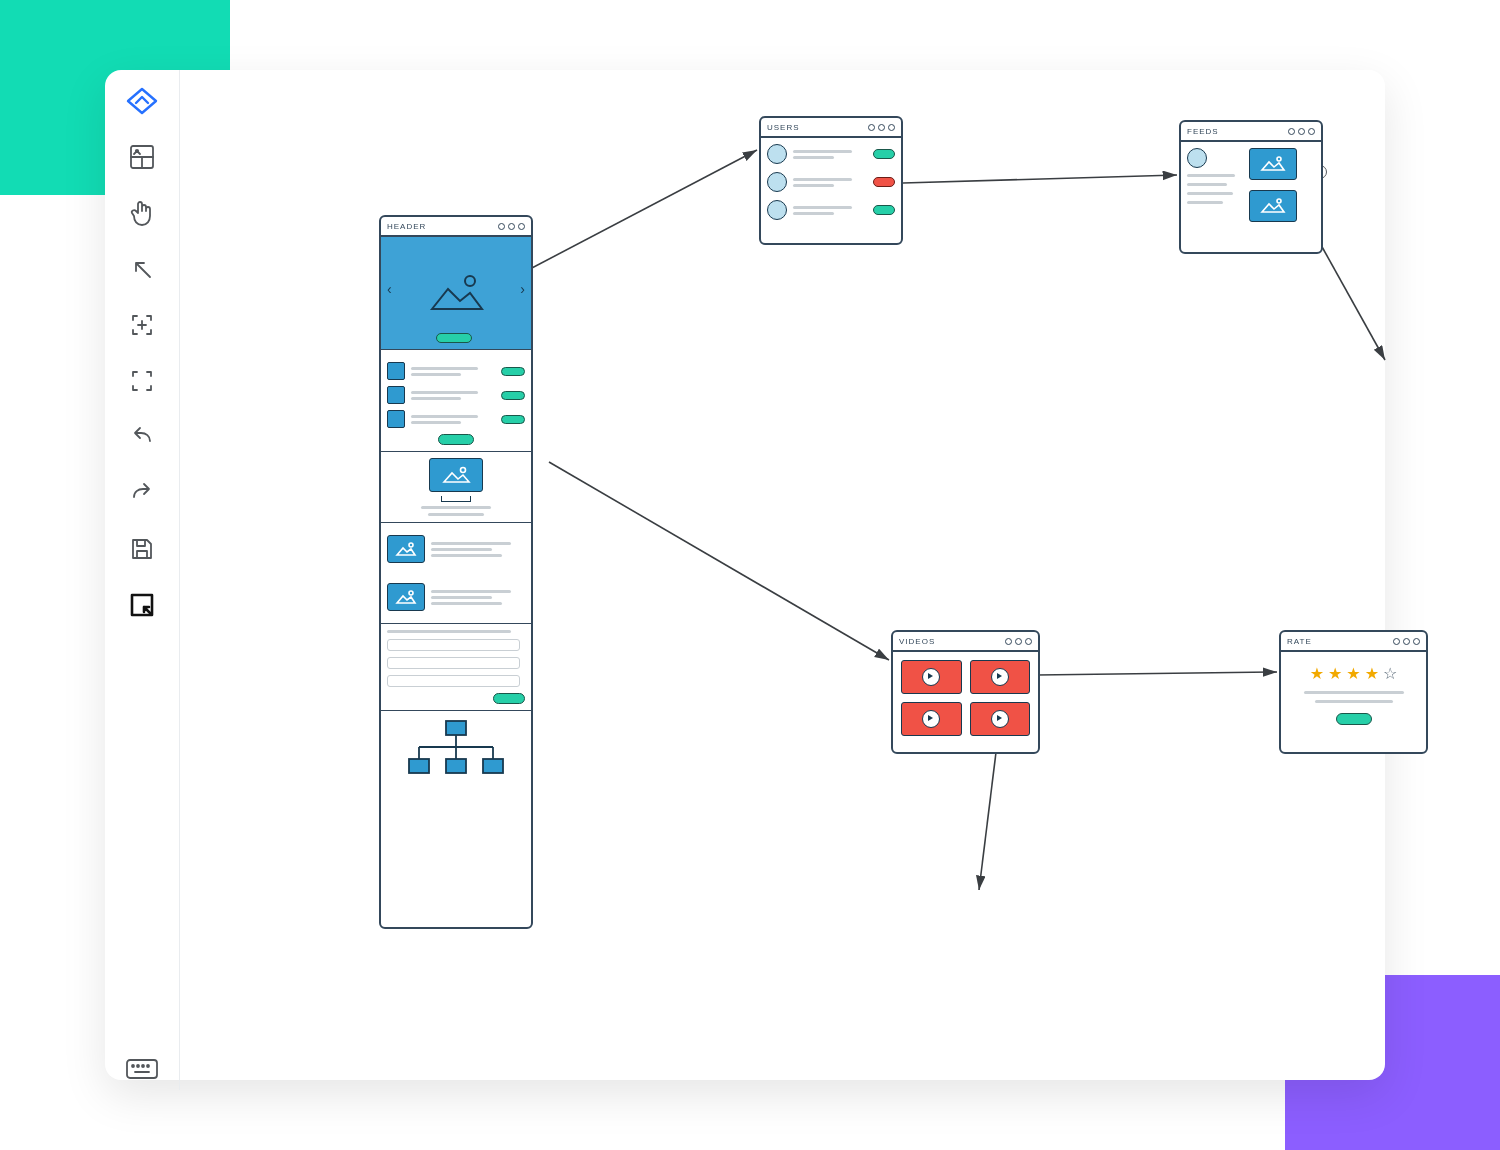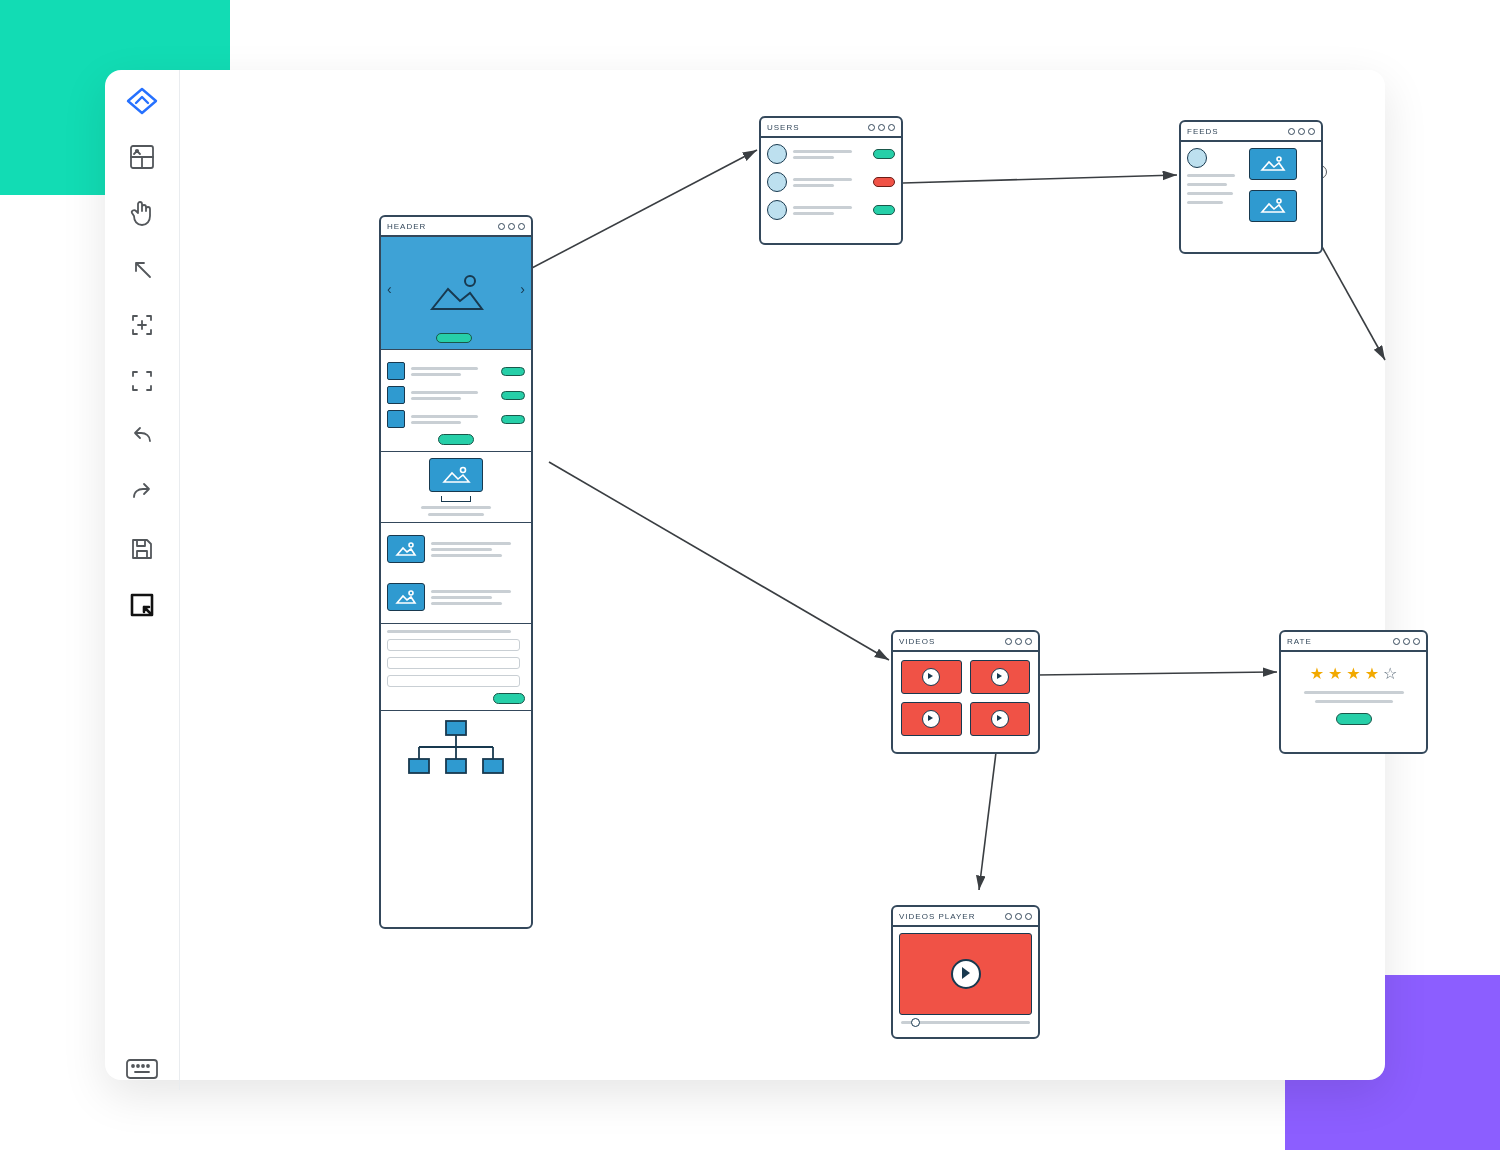--- a/index.html
+++ b/index.html
@@ -392,29 +392,15 @@
         <span class="star">★</span>
         <span class="star empty">☆</span>
       </div>
       <div class="grey-line" style="margin:0 auto;width:100px;height:3px"></div>
       <div class="grey-line" style="margin:6px auto 10px;width:78px;height:3px"></div>
       <div style="display:flex;justify-content:center;">
           <div class="teal-pill" style="width:34px;height:10px"></div>
         </div>
     </div>
 
-    <div class="wf vplayer">
-      <div class="bar">
-          <span class="ttl">VIDEOS PLAYER</span>
-          <span class="dots">
-            <span></span>
-            <span></span>
-            <span></span>
-          </span>
-        </div>
-      <div class="screen">
-          <div class="play"></div>
-        </div>
-      <div class="progress"></div>
-    </div>
 
   </div>
 </div>
 
 </body></html>

